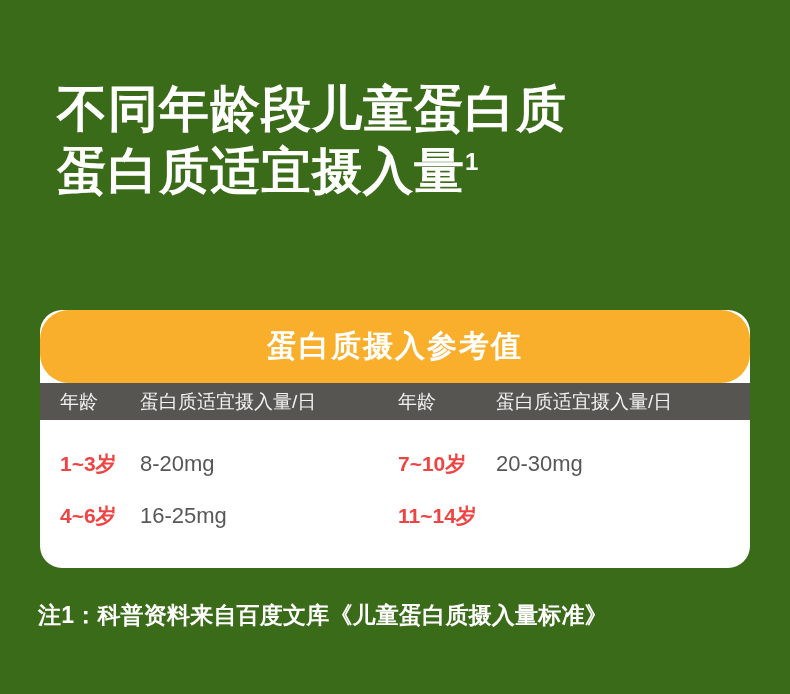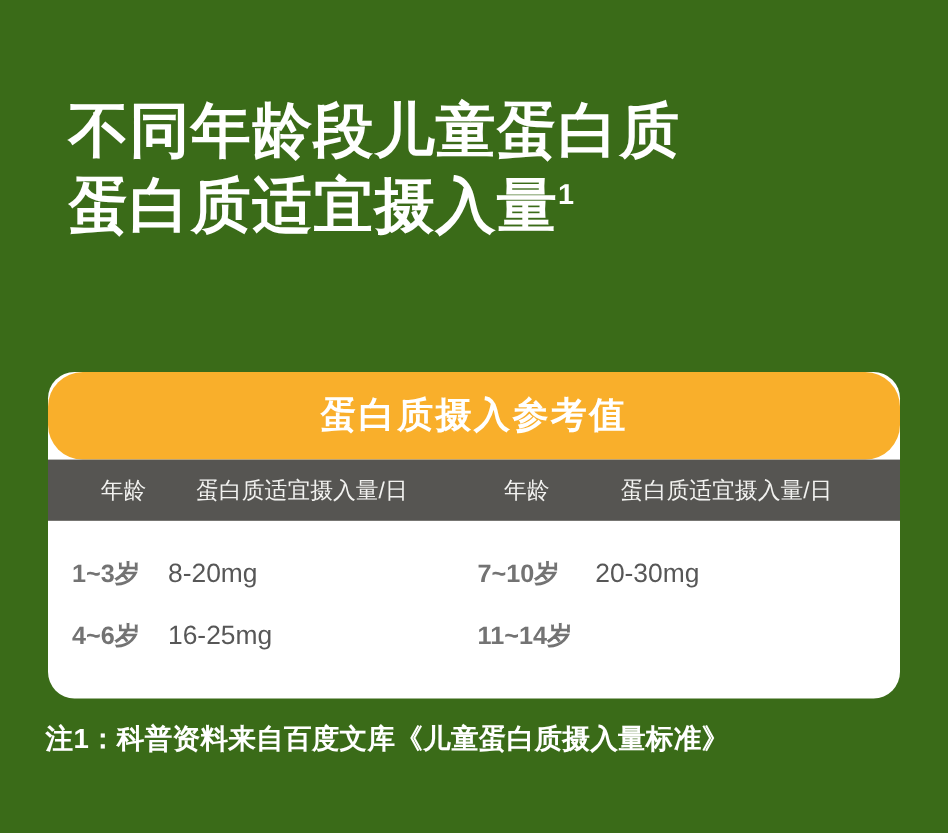--- a/index.html
+++ b/index.html
@@ -64,42 +64,41 @@
   }
   .card-head-text {
     color: #ffffff;
     font-size: 30px;
     font-weight: bold;
     letter-spacing: 2px;
   }
 
   .col-head {
     background: #565552;
-    height: 51px;
+    height: 37px;
     display: flex;
     align-items: center;
-    padding-left: 24px;
   }
   .col-head .cell {
     color: #f2f2f0;
     font-size: 19px;
     font-weight: normal;
     white-space: nowrap;
   }
 
   .rows {
     padding: 18px 0 26px 0;
   }
   .data-row {
     height: 52px;
     display: flex;
     align-items: center;
   }
   .data-row .age {
-    color: #737373;
+    color: #ef4444;
     font-size: 21px;
     font-weight: bold;
     white-space: nowrap;
   }
   .data-row .amt {
     color: #575757;
     font-size: 22px;
     font-weight: normal;
     white-space: nowrap;
   }

